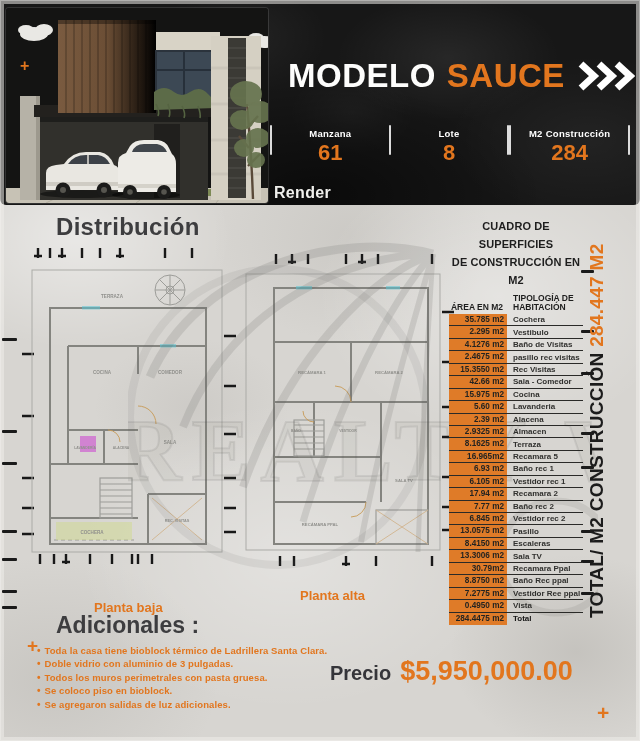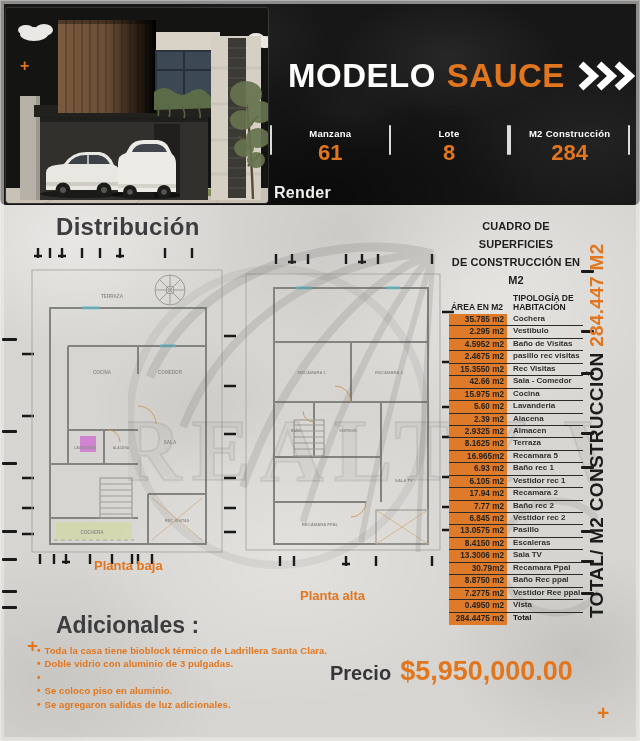--- a/index.html
+++ b/index.html
@@ -40,36 +40,36 @@
   .stats-row{position:absolute;left:270px;top:116px;width:360px;height:48px;
     display:flex;align-items:flex-end;justify-content:space-between;}
   .stat{flex:1;display:flex;flex-direction:column;align-items:center;justify-content:center;gap:3px;}
   .stat-bar{width:2px;height:30px;background:rgba(255,255,255,.85);align-self:center;border-radius:1px;}
   .stat-label{font-size:9.5px;font-weight:700;color:#fff;letter-spacing:.3px;white-space:nowrap;}
   .stat-value{font-size:22px;font-weight:800;color:#e2761e;line-height:1;}
   
   .distribucion-title{position:absolute;left:56px;top:213px;font-size:24px;font-weight:800;
     color:#3d3d3f;letter-spacing:.3px;z-index:5;}
   .plan-caption{position:absolute;font-size:13px;font-weight:800;color:#e2761e;z-index:5;}
-  .caption-baja{left:94px;top:558px;}
+  .caption-baja{left:94px;top:600px;}
   .caption-alta{left:300px;top:588px;}
   
   .plan-svg{position:absolute;z-index:2;}
   #plan-baja{left:20px;top:246px;}
   #plan-alta{left:236px;top:252px;}
   .page-tick{position:absolute;background:#1a1a1a;border-radius:1px;z-index:2;}
   
   .watermark{position:absolute;left:128px;top:212px;width:470px;height:415px;z-index:3;pointer-events:none;}
   
   .surface-table{position:absolute;left:449px;top:217px;width:134px;z-index:4;}
   .table-title{font-size:11px;font-weight:800;color:#1e1e1e;line-height:18px;text-align:center;letter-spacing:.1px;}
   .table-head{display:flex;align-items:flex-end;margin-top:5px;margin-bottom:2px;}
   .th-area{width:58px;font-size:8.5px;font-weight:800;color:#1e1e1e;text-align:center;padding-right:2px;}
   .th-tipo{width:74px;font-size:8.5px;font-weight:800;color:#1e1e1e;padding-left:6px;line-height:9px;}
-  .trow{display:flex;height:12.45px;border-bottom:1.5px solid #2a2a28;align-items:flex-start;}
+  .trow{display:flex;height:12.45px;border-bottom:1.5px solid #2a2a28;align-items:center;}
   .trow:last-child{border-bottom:none;}
   .tcell-area{width:58px;height:100%;background:#df7b28;color:#232321;font-size:8.2px;
     font-weight:700;text-align:right;padding-right:3px;line-height:11.5px;}
   .tcell-name{width:74px;color:#30302e;font-size:8px;font-weight:700;padding-left:6px;white-space:nowrap;}
   .trow.total .tcell-name{font-weight:800;color:#161616;}
   
   .vtotal{position:absolute;left:586px;top:208px;height:410px;width:30px;z-index:5;
     writing-mode:vertical-rl;transform:rotate(180deg);
     font-size:19px;font-weight:800;letter-spacing:.3px;white-space:nowrap;}
   .vtotal-black{color:#1c1c1c;}
@@ -352,21 +352,21 @@
     <div>
         <div class="trow">
           <div class="tcell-area">35.785 m2</div>
           <div class="tcell-name">Cochera</div>
         </div>
         <div class="trow">
           <div class="tcell-area">2.295 m2</div>
           <div class="tcell-name">Vestibulo</div>
         </div>
         <div class="trow">
-          <div class="tcell-area">4.5952 m2</div>
+          <div class="tcell-area">4.1276 m2</div>
           <div class="tcell-name">Baño de Visitas</div>
         </div>
         <div class="trow">
           <div class="tcell-area">2.4675 m2</div>
           <div class="tcell-name">pasillo rec visitas</div>
         </div>
         <div class="trow">
           <div class="tcell-area">15.3550 m2</div>
           <div class="tcell-name">Rec Visitas</div>
         </div>
@@ -463,24 +463,25 @@
       <div class="bullet">
         <span class="bdot">•</span>
         <span class="btext">Toda la casa tiene bioblock térmico de Ladrillera Santa Clara.</span>
       </div>
       <div class="bullet">
         <span class="bdot">•</span>
         <span class="btext">Doble vidrio con aluminio de 3 pulgadas.</span>
       </div>
       <div class="bullet">
         <span class="bdot">•</span>
+        <span class="btext">Todos los muros perimetrales con pasta gruesa.</span>
       </div>
       <div class="bullet">
         <span class="bdot">•</span>
-        <span class="btext">Se coloco piso en aluminio.</span>
+        <span class="btext">Se coloco piso en bioblock.</span>
       </div>
       <div class="bullet">
         <span class="bdot">•</span>
         <span class="btext">Se agregaron salidas de luz adicionales.</span>
       </div>
     </div>
 
   <div class="price-row">
     <span class="price-label">Precio</span>
     <span class="price-value">$5,950,000.00</span>

